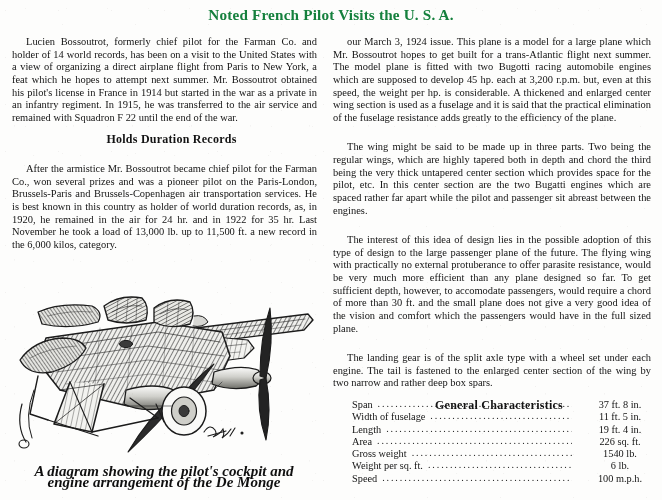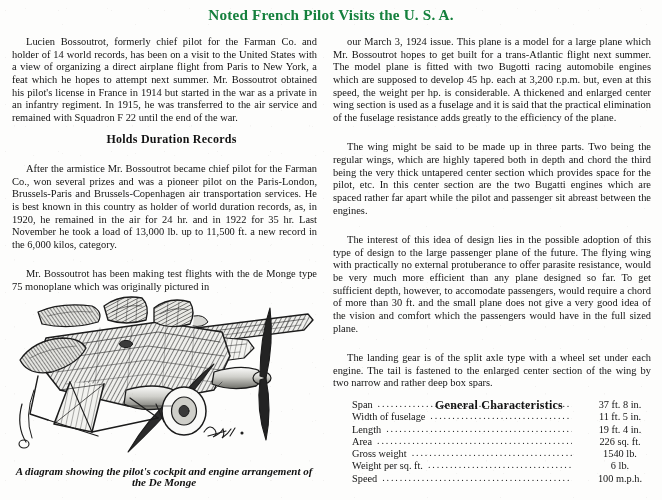--- a/index.html
+++ b/index.html
@@ -80,21 +80,21 @@
   }
   #figure svg { display: block; width: 310px; height: 180px; }
 
   .caption {
     position: absolute;
     left: 14px;
     top: 466px;
     width: 300px;
     text-align: center;
     font-style: italic;
-    font-size: 11px;
+    font-size: 15px;
     line-height: 11.4px;
     font-weight: bold;
     color: #101010;
   }
 
   
   #spec-table {
     position: absolute;
     left: 352px;
     top: 399px;
@@ -127,21 +127,20 @@
 <body>
 
 <div id="page">
 
   <div class="headline">Noted French Pilot Visits the U. S. A.</div>
 
   <div class="col col-left">
     <p>Lucien Bossoutrot, formerly chief pilot for the Farman Co. and holder of 14 world records, has been on a visit to the United States with a view of organizing a direct airplane flight from Paris to New York, a feat which he hopes to attempt next summer.    Mr. Bossoutrot obtained his pilot's license in France in 1914 but started in the war as a private in an infantry regiment.    In 1915, he was transferred to the air service and remained with Squadron F 22 until the end of the war.</p>
     <p class="subhead">Holds Duration Records</p>
     <p>After the armistice Mr. Bossoutrot became chief pilot for the Farman Co., won several prizes and was a pioneer pilot on the Paris-London, Brussels-Paris and Brussels-Copenhagen air transportation services.    He is best known in this country as holder of world duration records, as, in 1920, he remained in the air for 24 hr. and in 1922 for 35 hr.    Last November he took a load of 13,000 lb. up to 11,500 ft. a new record in the 6,000 kilos, category.</p>
-    <p>Mr. Bossoutrot has been making test flights with the de Monge type 75 monoplane which was originally pictured in</p>
   </div>
 
   <div class="col col-right">
     <p>our March 3, 1924 issue.    This plane is a model for a large plane which Mr. Bossoutrot hopes to get built for a trans-Atlantic flight next summer.    The model plane is fitted with two Bugotti racing automobile engines which are supposed to develop 45 hp. each at 3,200 r.p.m. but, even at this speed, the weight per hp. is considerable.    A thickened and enlarged center wing section is used as a fuselage and it is said that the practical elimination of the fuselage resistance adds greatly to the efficiency of the plane.</p>
     <p>The wing might be said to be made up in three parts.   Two being the regular wings, which are highly tapered both in depth and chord the third being the very thick untapered center section which provides space for the pilot, etc.   In this center section are the two Bugatti engines which are spaced rather far apart while the pilot and passenger sit abreast between the engines.</p>
     <p>The interest of this idea of design lies in the possible adoption of this type of design to the large passenger plane of the future.    The flying wing with practically no external protuberance to offer parasite resistance, would be very much more efficient than any plane designed so far. To get sufficient depth, however, to accomodate passengers, would require a chord of more than 30 ft. and the small plane does not give a very good idea of the vision and comfort which the passengers would have in the full sized plane.</p>
     <p>The landing gear is of the split axle type with a wheel set under each engine.    The tail is fastened to the enlarged center section of the wing by two narrow and rather deep box spars.</p>
     <p class="subhead">General Characteristics</p>
   </div>
 

